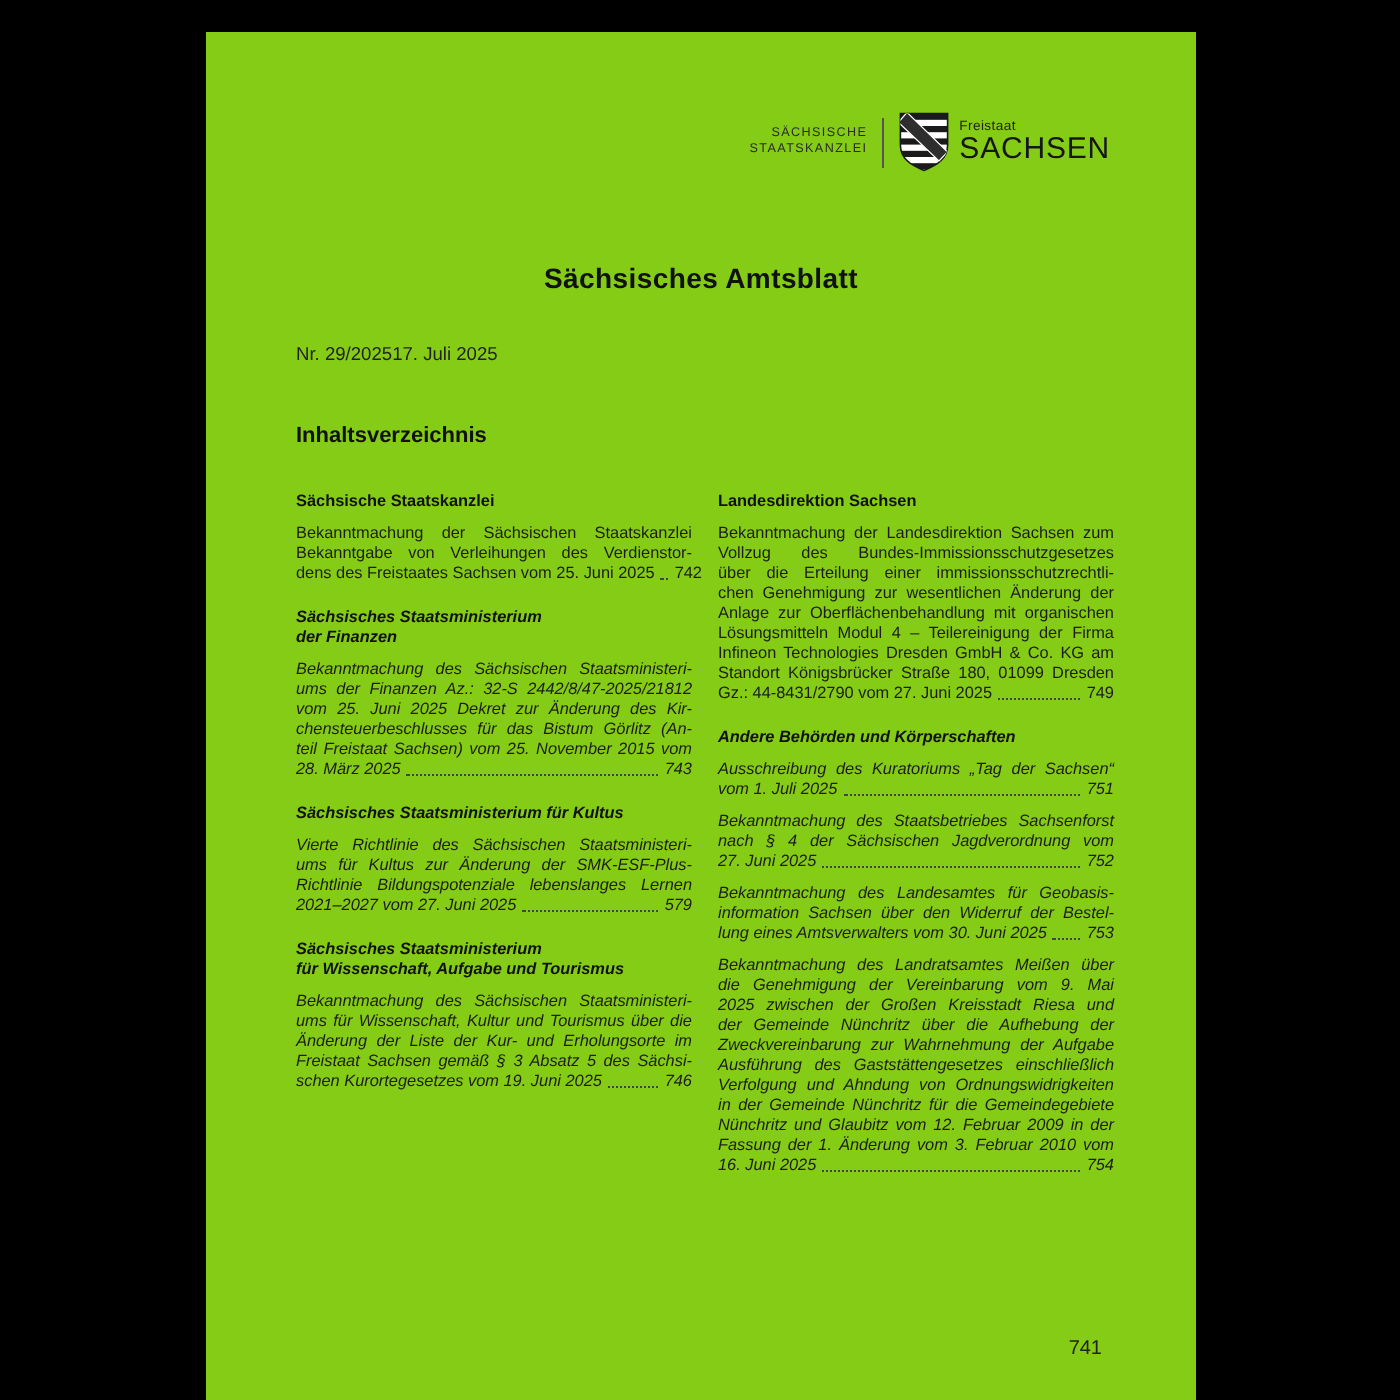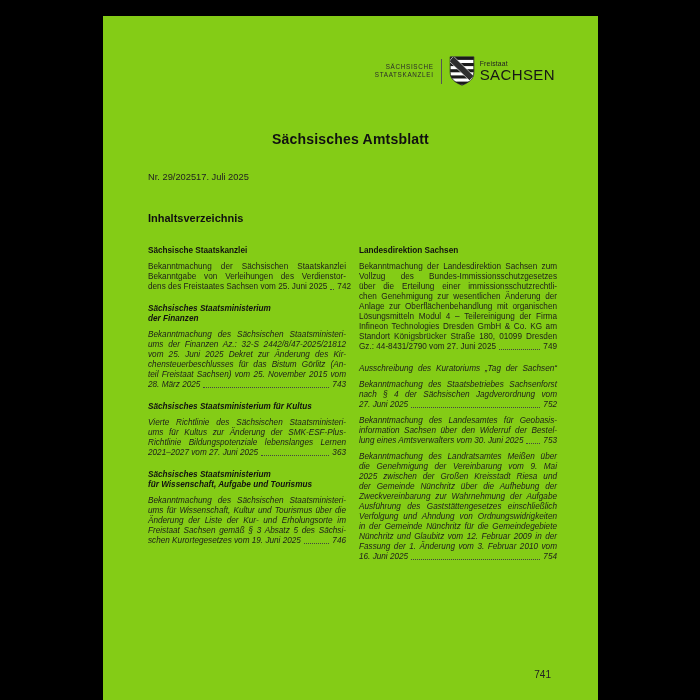--- a/index.html
+++ b/index.html
@@ -123,21 +123,21 @@
         <div class="sec-head">
           <div>Sächsisches Staatsministerium für Kultus</div>
         </div>
         <div class="entry">
           <div class="line">Vierte Richtlinie des Sächsischen Staatsministeri-</div>
           <div class="line">ums für Kultus zur Änderung der SMK-ESF-Plus-</div>
           <div class="line">Richtlinie Bildungspotenziale lebenslanges Lernen</div>
           <div class="lastline">
             <span class="tail">2021–2027 vom 27. Juni 2025</span>
             <span class="leader"></span>
-            <span class="pnum">363</span>
+            <span class="pnum">579</span>
           </div>
         </div>
       </div>
 
       <div class="sec">
         <div class="sec-head">
           <div>Sächsisches Staatsministerium</div>
           <div>für Wissenschaft, Aufgabe und Tourismus</div>
         </div>
         <div class="entry">
@@ -172,23 +172,31 @@
           <div class="line">Standort Königsbrücker Straße 180, 01099 Dresden</div>
           <div class="lastline">
             <span class="tail">Gz.: 44-8431/2790 vom 27. Juni 2025</span>
             <span class="leader"></span>
             <span class="pnum">749</span>
           </div>
         </div>
       </div>
 
       <div class="sec">
+        <div class="sec-head">
+          <div>Andere Behörden und Körperschaften</div>
+        </div>
 
         <div class="entry">
           <div class="line">Ausschreibung des Kuratoriums „Tag der Sachsen“</div>
+          <div class="lastline">
+            <span class="tail">vom 1. Juli 2025</span>
+            <span class="leader"></span>
+            <span class="pnum">751</span>
+          </div>
         </div>
 
         <div class="entry">
           <div class="line">Bekanntmachung des Staatsbetriebes Sachsenforst</div>
           <div class="line">nach § 4 der Sächsischen Jagdverordnung vom</div>
           <div class="lastline">
             <span class="tail">27. Juni 2025</span>
             <span class="leader"></span>
             <span class="pnum">752</span>
           </div>

